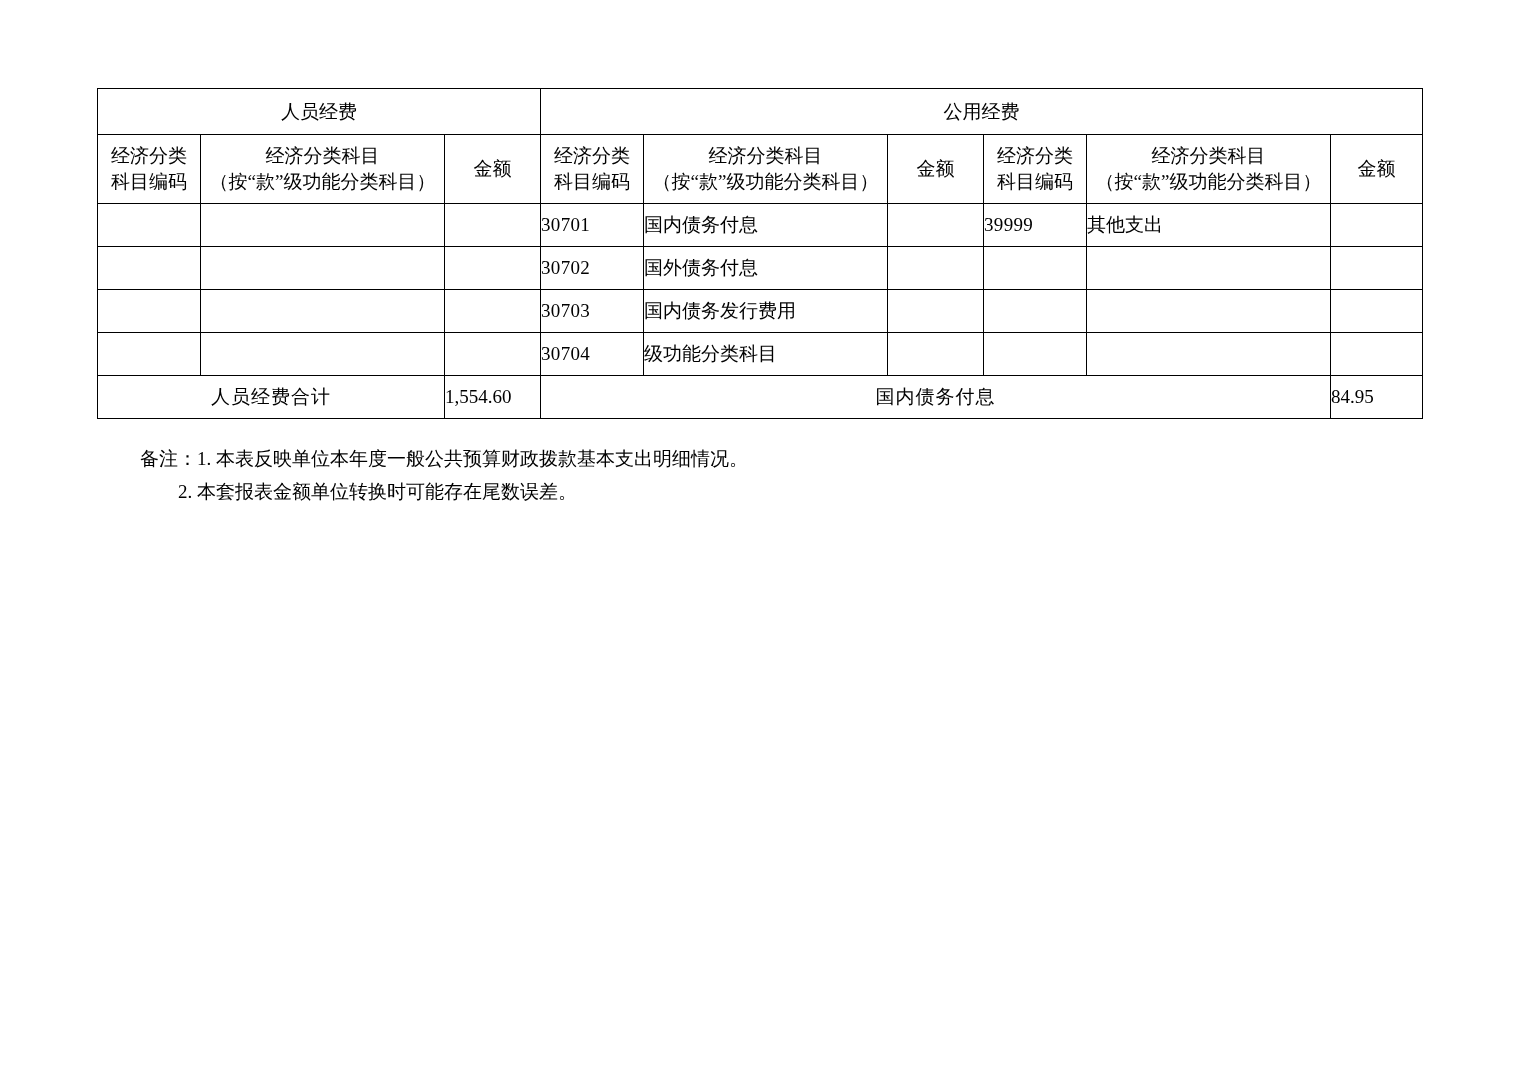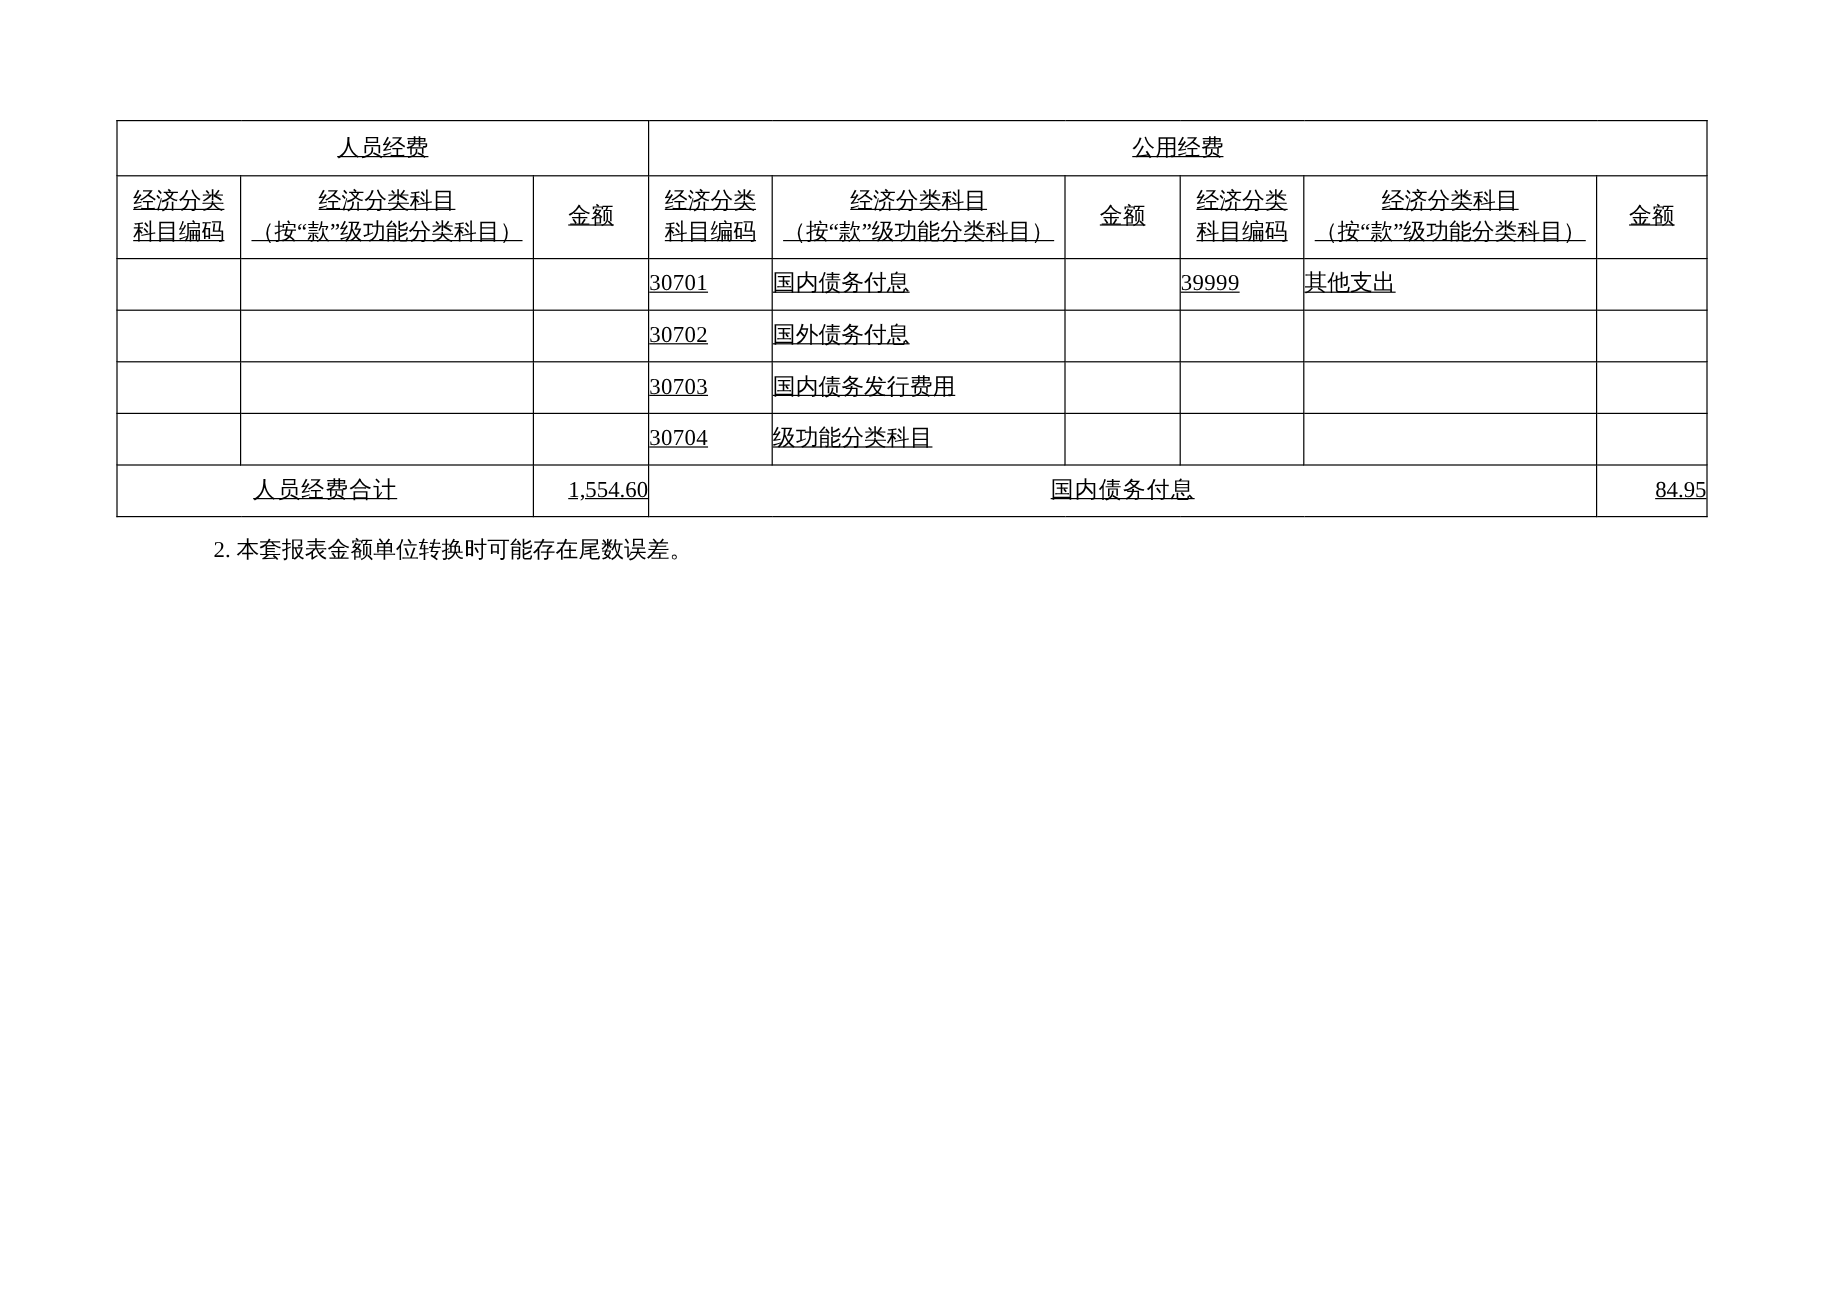--- a/index.html
+++ b/index.html
@@ -18,23 +18,22 @@
   .page {
     position: absolute;
     left: 0;
     top: 0;
     width: 1520px;
     height: 1074px;
   }
   .sheet {
     position: absolute;
     left: 97px;
-    top: 100px;
+    top: 88px;
     width: 1325px;
-    text-decoration: underline;
   }
   table.budget {
     border-collapse: collapse;
     table-layout: fixed;
     width: 1325px;
     background: #fff;
   }
   table.budget td, table.budget th {
     border: 1px solid #000000;
     padding: 0;
@@ -80,21 +79,20 @@
   .total-row td {
     height: 42px;
     font-weight: bold;
     font-size: 20px;
   }
   .total-label {
     text-align: center;
     letter-spacing: 1px;
   }
   .total-value {
-    text-align: right;
     padding-right: 12px;
   }
   .notes {
     position: absolute;
     left: 140px;
     top: 442px;
     width: 1200px;
     font-size: 19px;
     line-height: 1.75;
   }
@@ -212,18 +210,21 @@
           <td class="total-label" colspan="2">人员经费合计</td>
           <td class="total-value">1,554.60</td>
           <td class="total-label" colspan="5">国内债务付息</td>
           <td class="total-value">84.95</td>
         </tr>
       </tbody>
     </table>
   </div>
 
   <div class="notes">
+    <div class="note-line">
+      <span>备注：</span><span>1. 本表反映单位本年度一般公共预算财政拨款基本支出明细情况。</span>
+    </div>
     <div class="note-line indent">
       <span>2. 本套报表金额单位转换时可能存在尾数误差。</span>
     </div>
   </div>
 
 </div>
 
 </body></html>

